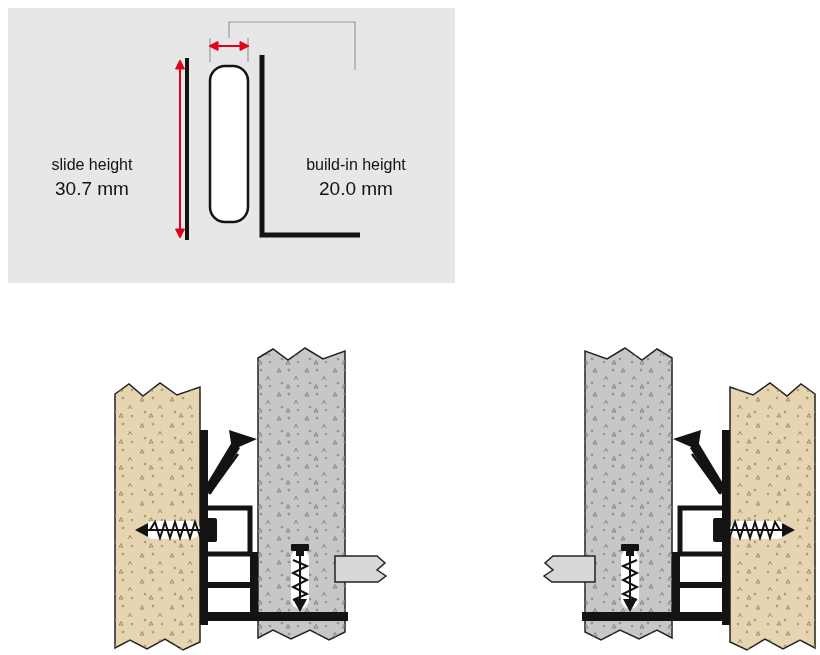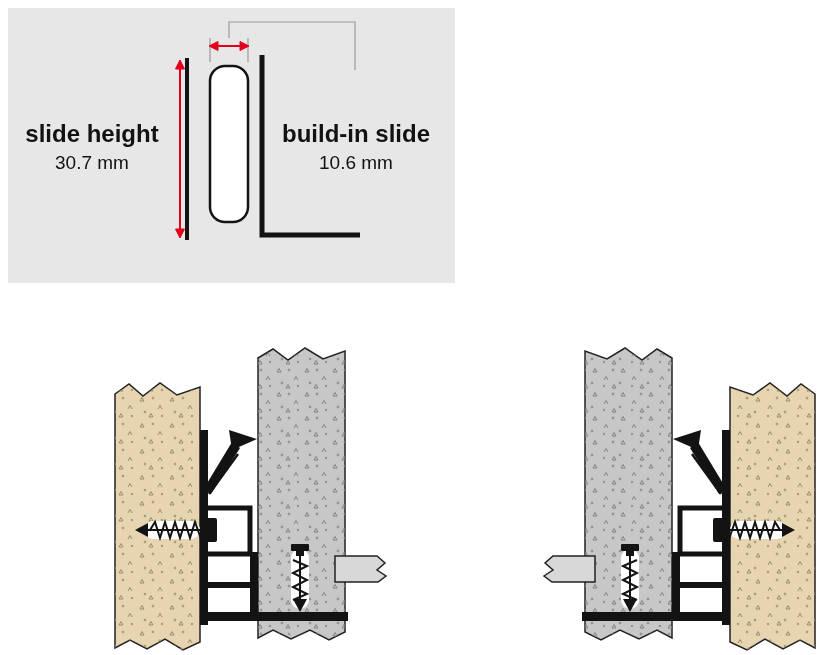--- a/index.html
+++ b/index.html
@@ -6,21 +6,21 @@
   .stage{
     position:relative;width:820px;height:655px;background:#ffffff;
     font-family:"Liberation Sans",sans-serif;overflow:hidden;
   }
   .dim-panel{
     position:absolute;left:8px;top:8px;width:447px;height:275px;
     background:#e7e7e7;
   }
   .dim-panel svg{position:absolute;left:0;top:0;}
   .dim-label{position:absolute;width:170px;text-align:center;color:#121212;}
-  .dim-label .t{font-weight:bold;font-size:24px;line-height:1.35;}
+  .dim-label .t{font-weight:normal;font-size:16px;line-height:1.35;margin-top:36px;}
   .dim-label .v{font-size:19px;line-height:1.35;}
   .lab-left{left:-1px;top:110px;}
   .lab-right{left:263px;top:110px;}
   .mount-svg{position:absolute;top:342px;}
   #mount-left{left:105px;}
   #mount-right{left:535px;}
 </style>
 </head>
 <body>
 
@@ -51,22 +51,22 @@
         <polygon points="172,230 167.5,221 176.5,221"></polygon>
       </g>
     </svg>
 
     <div class="dim-label lab-left">
       <div class="t">slide height</div>
       <div class="v">30.7 mm</div>
     </div>
 
     <div class="dim-label lab-right">
-      <div class="t">build-in slide</div>
-      <div class="v">10.6 mm</div>
+      <div class="t">build-in height</div>
+      <div class="v">20.0 mm</div>
     </div>
   </div>
 
   <svg id="mount-left" class="mount-svg" width="290" height="312" viewBox="0 0 290 312">
     <defs>
       <pattern id="spkB" width="30" height="26" patternUnits="userSpaceOnUse">
         <g fill="none" stroke="#9a8c66" stroke-width="1">
           <path d="M5 7 l2 -3.5 l2 3.5 z"></path>
           <circle cx="18" cy="4" r="0.9"></circle>
           <path d="M23 15 l2 -3.5 l2 3.5"></path>

